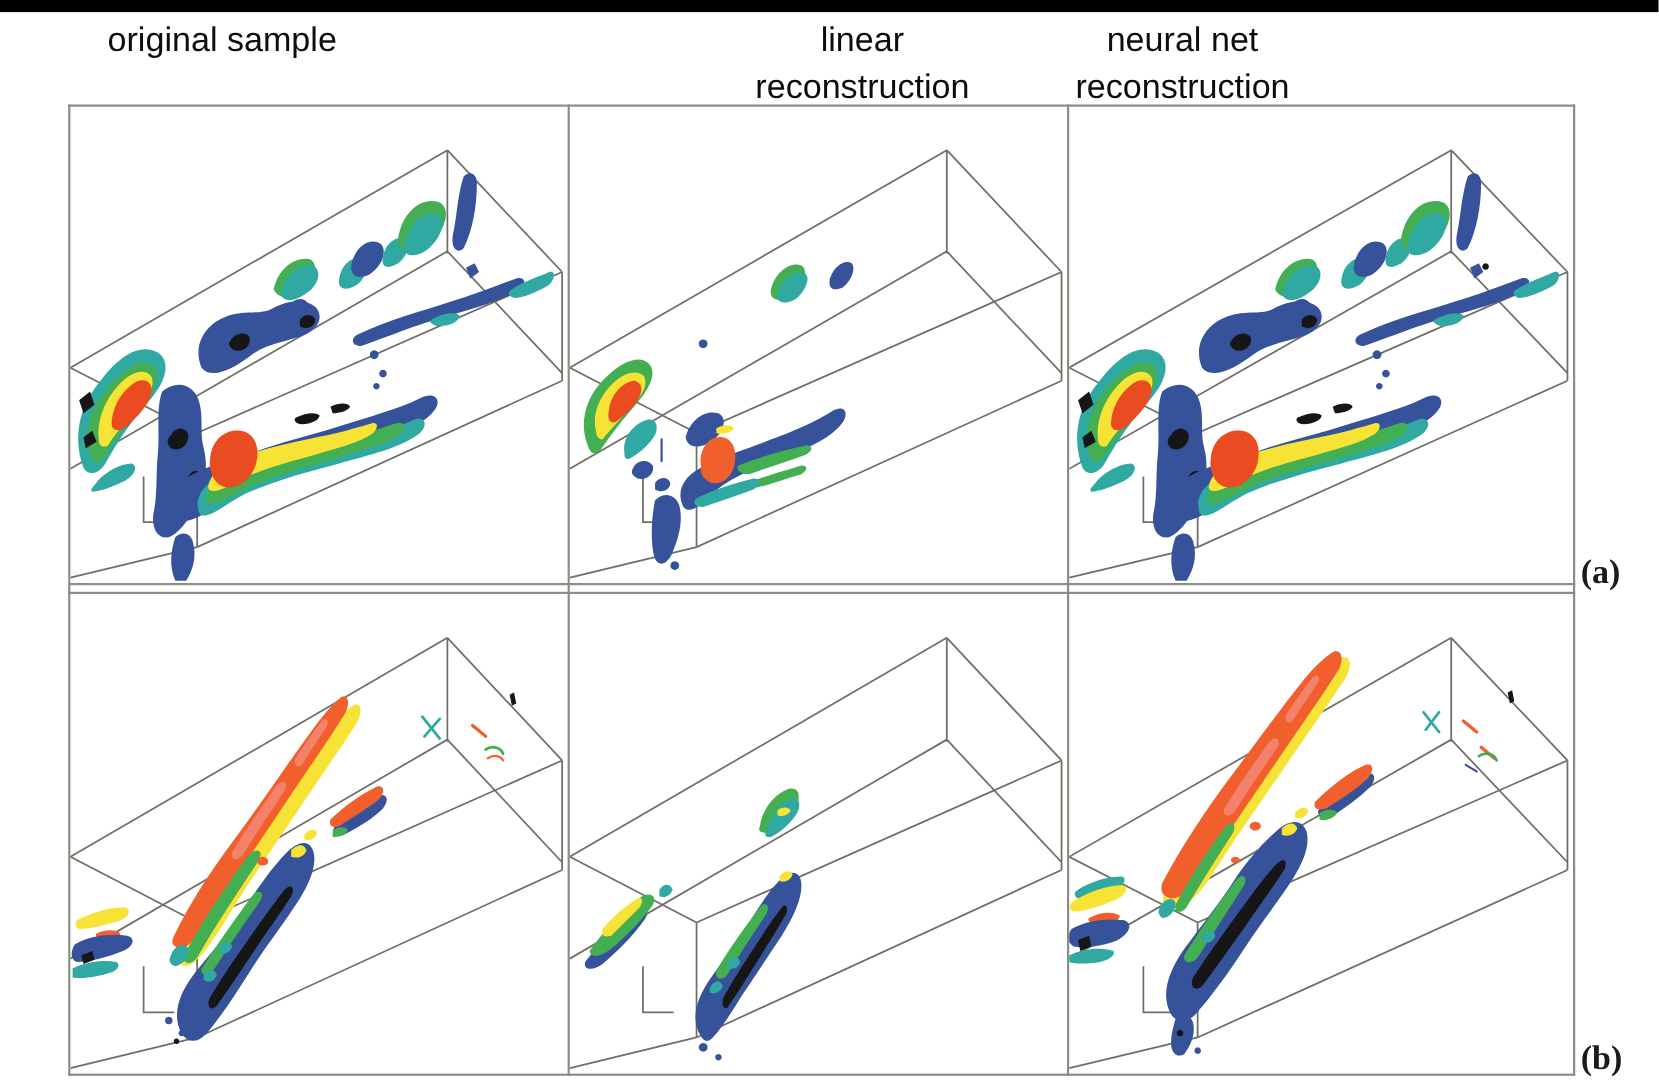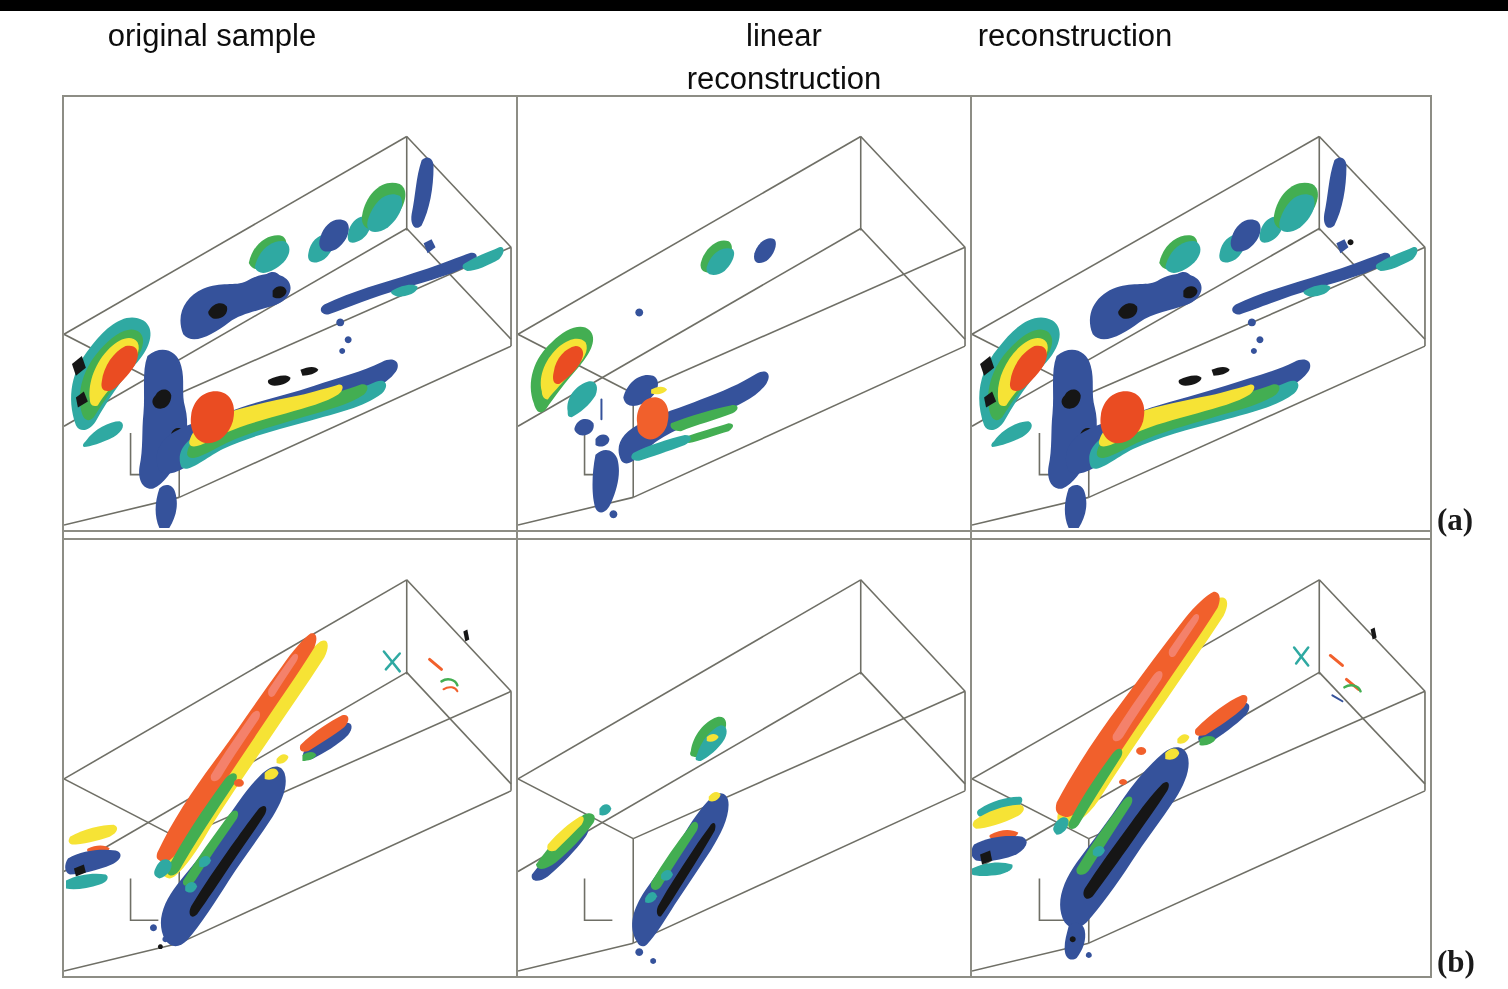--- a/index.html
+++ b/index.html
@@ -16,29 +16,30 @@
   .panel svg{display:block;width:100%;height:100%;}
   .row-label{position:absolute;left:1437px;font-family:"Liberation Serif",serif;font-weight:700;
              font-size:31px;color:#1a1a1a;}
 </style>
 </head>
 <body>
 
 <div class="stage">
   <div class="top-bar"></div>
 
-  <div class="col-header" style="left:212px;">
+  <div class="col-header" style="left:202px;">
     <span>original sample</span>
     <span></span>
   </div>
   <div class="col-header" style="left:755px;margin-left:29px;">
     <span>linear</span>
     <span>reconstruction</span>
   </div>
   <div class="col-header" style="left:1075px;">
+    <span>neural net</span>
     <span>reconstruction</span>
   </div>
 
   <div>
     <div class="grid-line v" style="left:62px;"></div>
     <div class="grid-line v" style="left:516px;"></div>
     <div class="grid-line v" style="left:970px;"></div>
     <div class="grid-line v" style="left:1430px;"></div>
     <div class="grid-line h" style="top:95px;"></div>
     <div class="grid-line h" style="top:530px;"></div>

